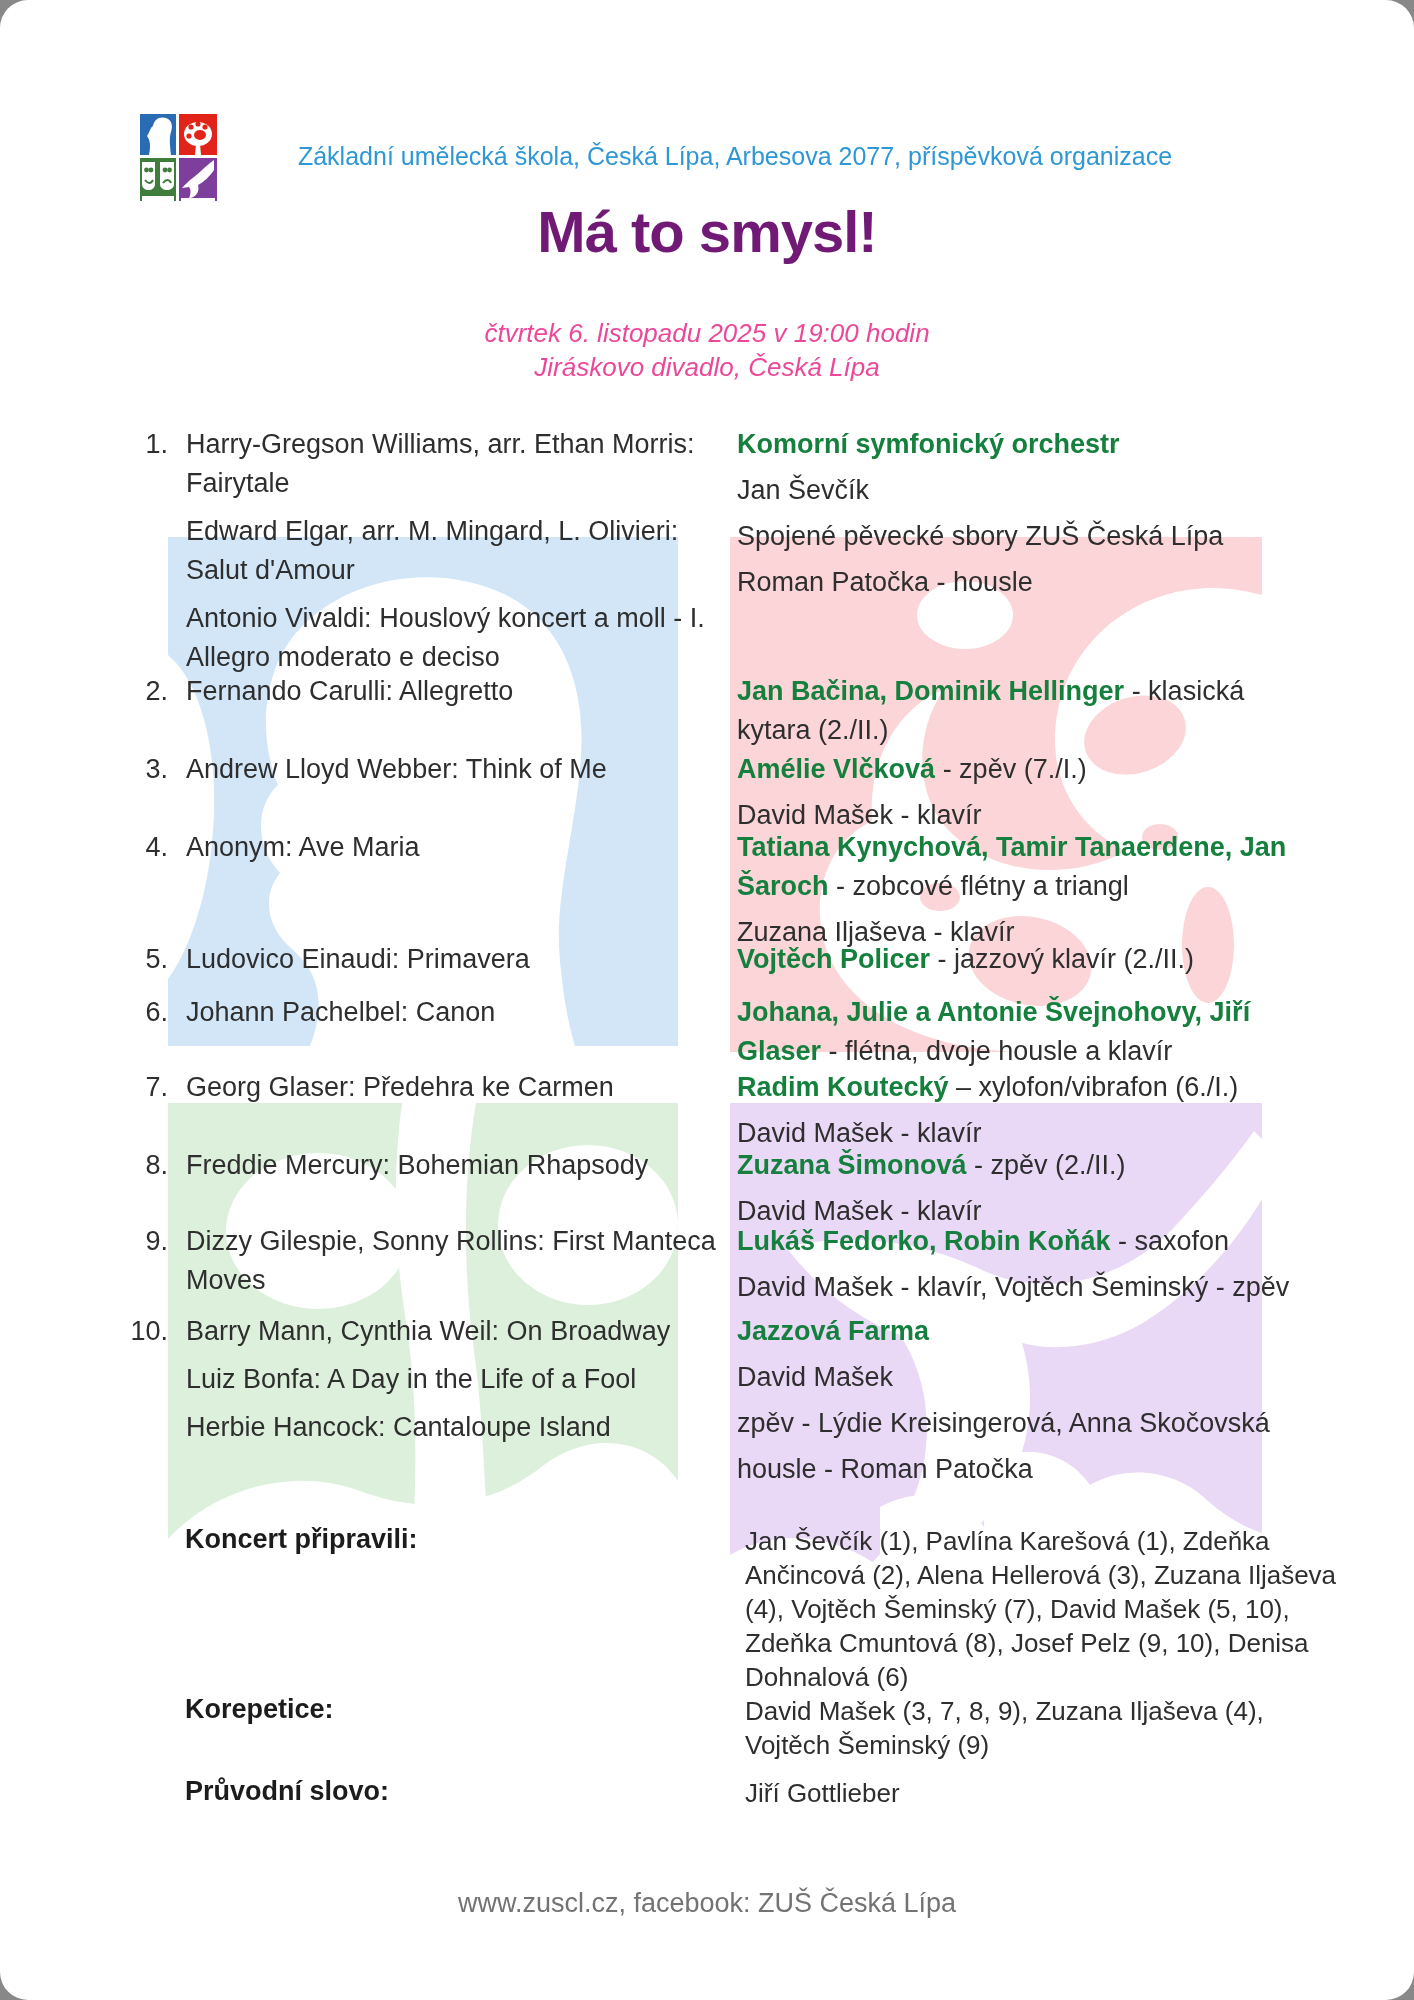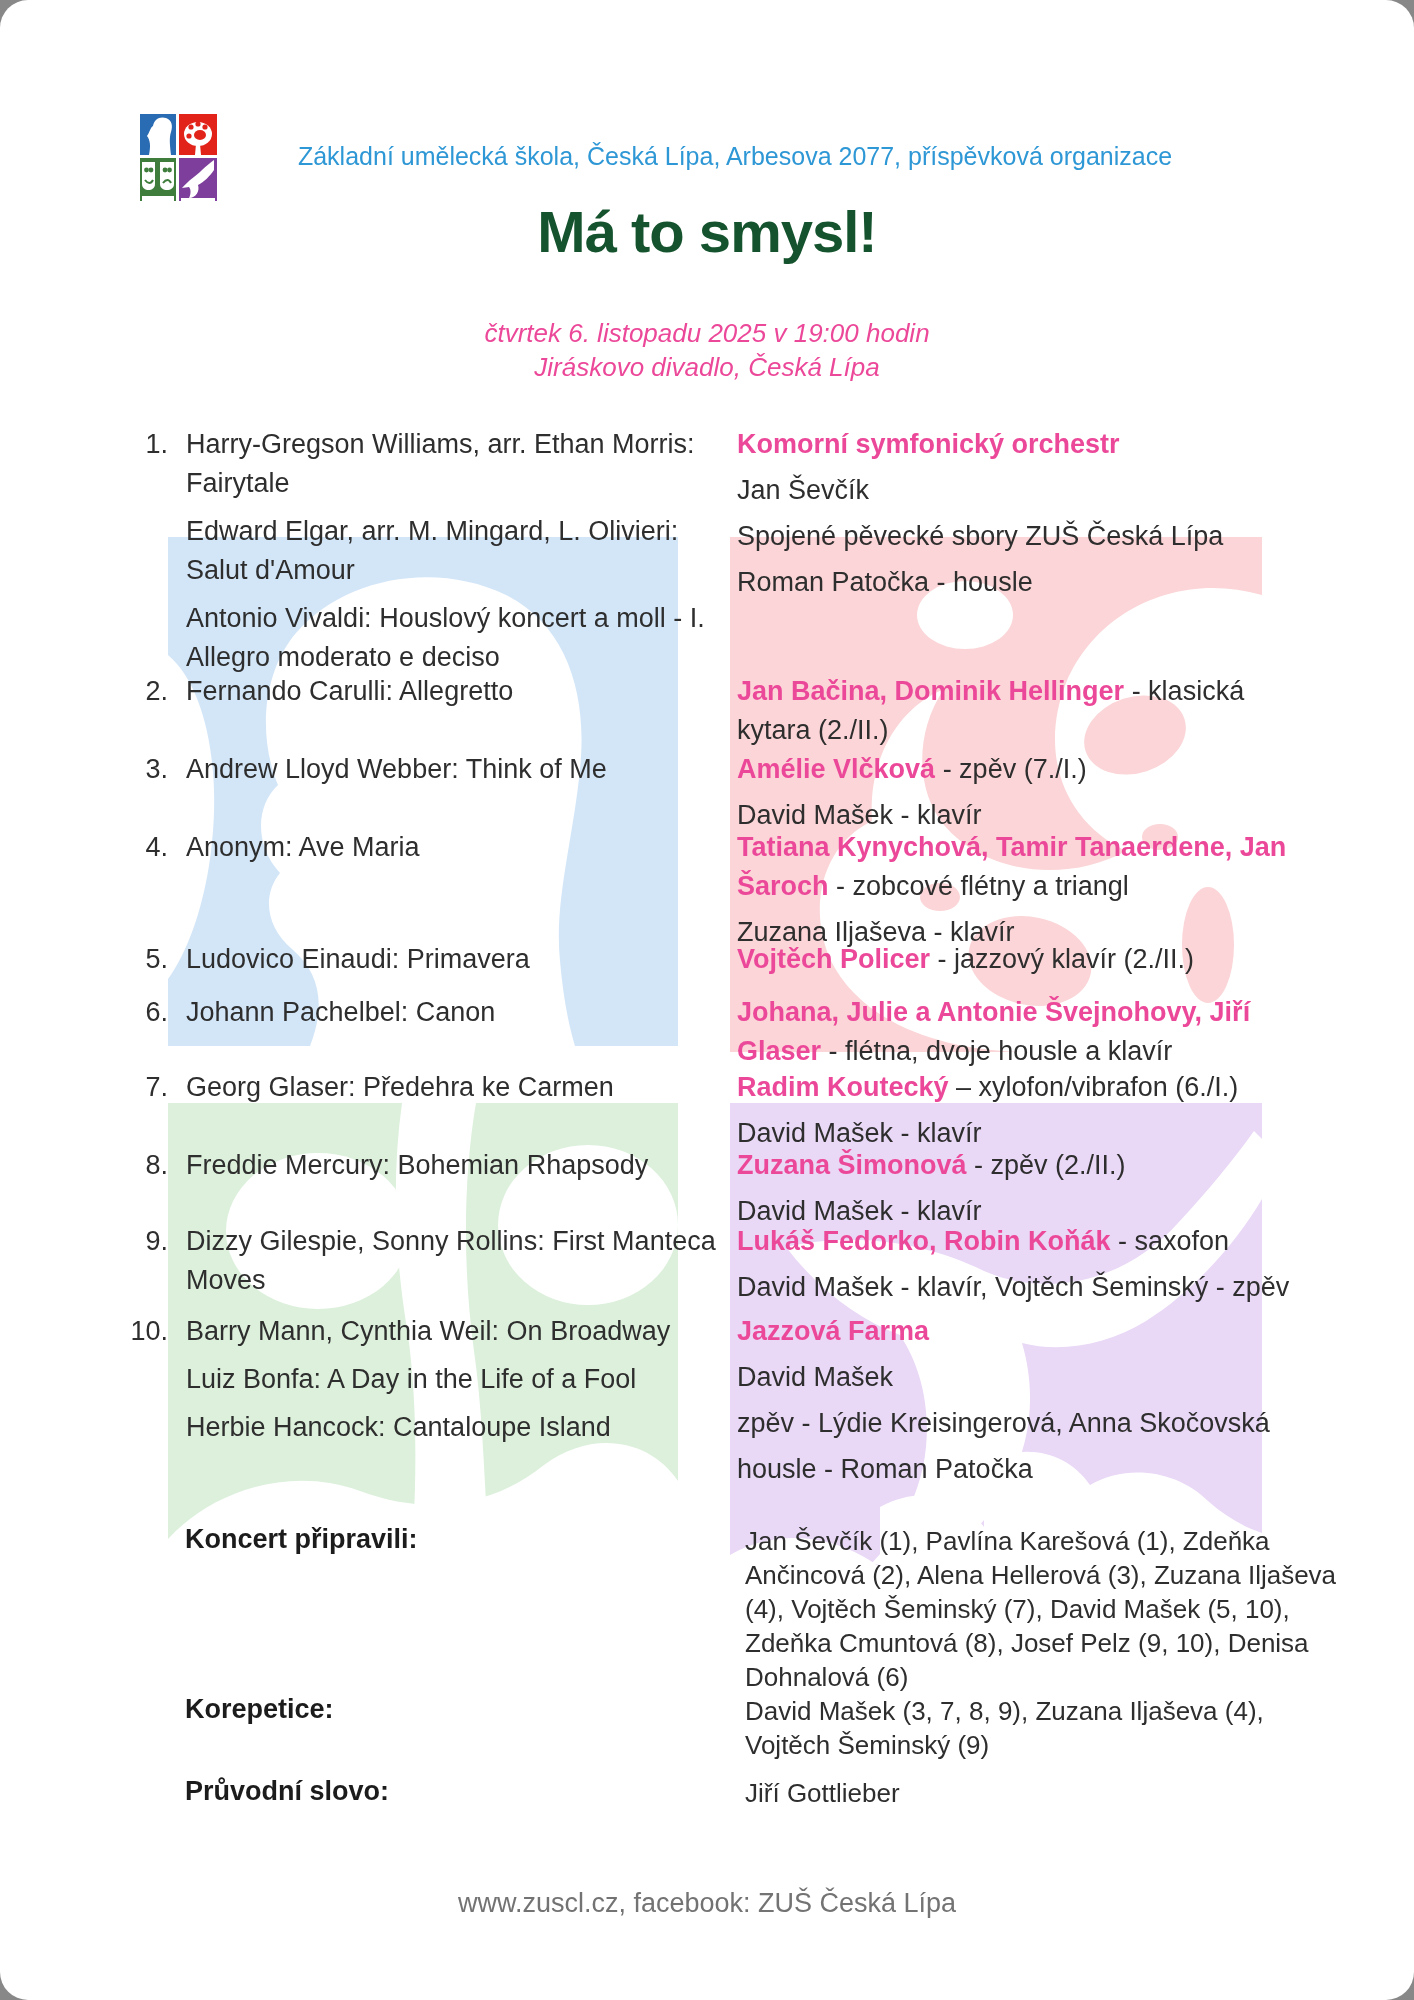--- a/index.html
+++ b/index.html
@@ -18,31 +18,31 @@
 
   .content{position:relative;z-index:1;}
 
   .logo{position:absolute;left:140px;top:114px;width:78px;height:88px;
     display:grid;grid-template-columns:36px 38px;grid-template-rows:41px 43px;gap:3px;}
   .logo svg{display:block;width:100%;height:100%;}
 
   .org-line{position:absolute;left:235px;top:142px;width:1000px;text-align:center;
     font-size:25px;color:#2e97d5;}
   .title{position:absolute;left:0;top:198px;width:1414px;text-align:center;
-    font-size:58px;font-weight:800;color:#14532d;letter-spacing:-1px;}
+    font-size:58px;font-weight:800;color:#701a75;letter-spacing:-1px;}
   .date-block{position:absolute;left:0;top:316px;width:1414px;text-align:center;
     font-style:italic;font-size:26px;line-height:34px;color:#ec4899;}
 
   .program-row{position:absolute;left:0;width:1414px;font-size:27px;line-height:39px;}
   .program-row .num{position:absolute;left:98px;top:0;width:70px;text-align:right;}
   .program-row .pieces{position:absolute;left:186px;top:0;width:530px;}
   .program-row .performers{position:absolute;left:737px;top:0;width:572px;}
   .program-row p{margin:0 0 9px 0;}
   .program-row .performers p{margin:0 0 7px 0;}
-  .program-row b{font-weight:700;color:#ec4899;}
+  .program-row b{font-weight:700;color:#15803d;}
   .r1{top:425px}.r2{top:672px}.r3{top:750px}.r4{top:828px}.r5{top:940px}
   .r6{top:993px}.r7{top:1068px}.r8{top:1146px}.r9{top:1222px}.r10{top:1312px}
 
   .credit-row{position:absolute;left:0;width:1414px;}
   .credit-row .label{position:absolute;left:185px;top:0;width:420px;
     font-size:27px;font-weight:700;color:#1c1c1c;}
   .credit-row .text{position:absolute;left:745px;top:0;width:600px;
     font-size:26px;line-height:34px;}
   .c1{top:1524px}.c2{top:1694px}.c3{top:1776px}
 

